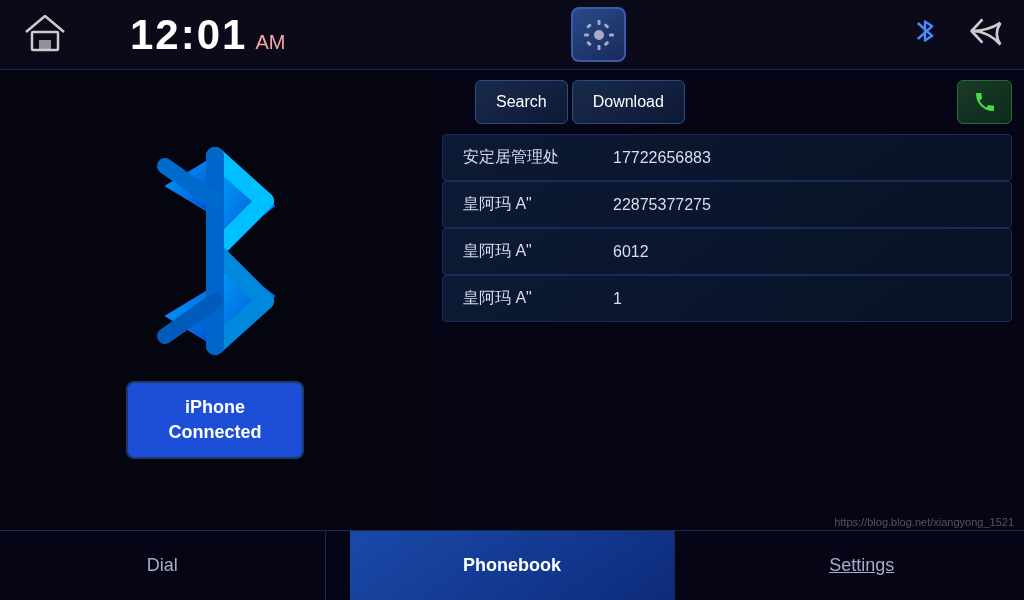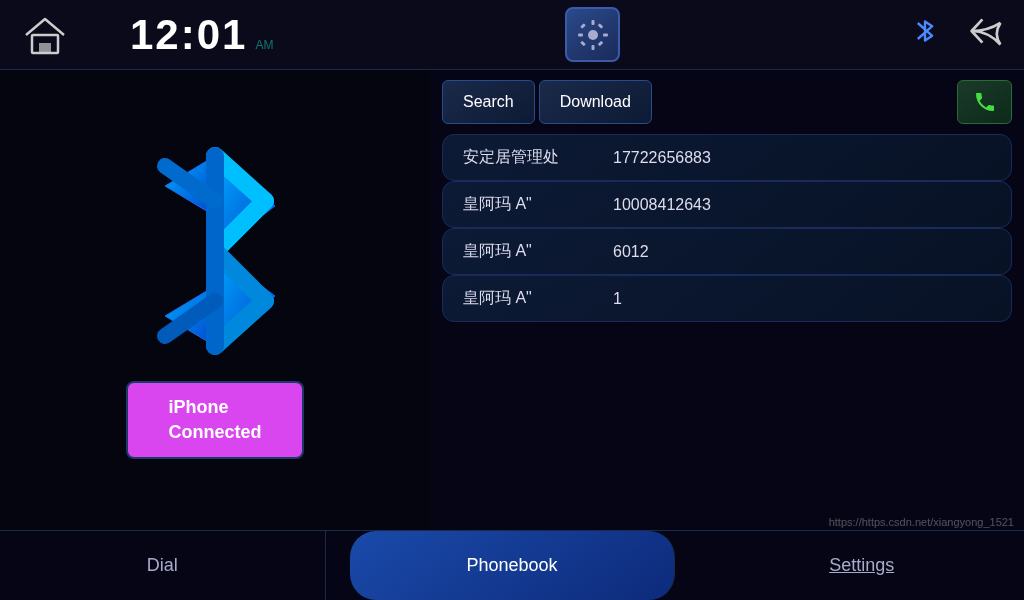--- a/index.html
+++ b/index.html
@@ -16,21 +16,21 @@
     .header {
       width: 100%;
       height: 70px;
       background: #0a0a1a;
       display: flex;
       align-items: center;
       justify-content: space-between;
       padding: 0 20px;
       border-bottom: 1px solid #1a2a4a;
     }
-    .header-left { display: flex; align-items: flex-end; }
+    .header-left { display: flex; align-items: flex-start; }
     .home-icon {
       width: 50px;
       height: 45px;
       display: flex;
       align-items: center;
       justify-content: center;
     }
     .home-svg { fill: none; stroke: #ccc; stroke-width: 2.5; }
     .time-display {
       display: flex;
@@ -38,22 +38,22 @@
       gap: 8px;
       margin-left: 60px;
     }
     .time-main {
       font-size: 42px;
       font-weight: bold;
       color: #fff;
       letter-spacing: 2px;
     }
     .time-ampm {
-      font-size: 12px;
-      color: #0f766e;
+      font-size: 20px;
+      color: #fca5a5;
       font-weight: normal;
     }
     .header-center {
       display: flex;
       align-items: center;
     }
     .settings-gear {
       width: 55px;
       height: 55px;
       background: linear-gradient(145deg, #2a4a8a, #1a2a5a);
@@ -99,24 +99,25 @@
 
     .bluetooth-logo {
       width: 180px;
       height: 220px;
       display: flex;
       align-items: center;
       justify-content: center;
     }
 
     .connected-badge {
-      background: #d946ef;
+      background: #1d4ed8;
       border: 2px solid #1a3a6a;
       border-radius: 8px;
       padding: 12px 40px;
+      text-align: center;
     }
     .connected-text {
       font-size: 18px;
       font-weight: bold;
       color: #fff;
       line-height: 1.4;
     }
 
     
     .right-panel {
@@ -125,20 +126,21 @@
       padding: 10px 12px;
       display: flex;
       flex-direction: column;
       gap: 6px;
     }
 
     .toolbar {
       display: flex;
       gap: 4px;
       margin-bottom: 4px;
+      margin-left: 33px;
     }
     .toolbar-btn {
       padding: 10px 20px;
       background: linear-gradient(145deg, #1a2a4a, #0d1a35);
       border: 1px solid #2a4a8a;
       border-radius: 6px;
       color: #fff;
       font-size: 16px;
       cursor: pointer;
     }
@@ -152,21 +154,21 @@
       align-items: center;
       justify-content: center;
       font-size: 20px;
       margin-left: auto;
       cursor: pointer;
     }
 
     .contact-row {
       background: linear-gradient(145deg, #0d1a35, #071225);
       border: 1px solid #1a2a5a;
-      border-radius: 12px;
+      border-radius: 4px;
       padding: 12px 20px;
       display: flex;
       align-items: center;
       gap: 20px;
       cursor: pointer;
     }
     .contact-name {
       font-size: 16px;
       color: #dde;
       min-width: 130px;
@@ -192,22 +194,21 @@
       justify-content: center;
       font-size: 18px;
       color: #aac;
       cursor: pointer;
       border-right: 1px solid #1a2a4a;
     }
     .nav-item:last-child { border-right: none; text-decoration: underline; }
     .nav-item.active {
       background: linear-gradient(145deg, #1a4aaa, #0d2a7a);
       color: #fff;
-      font-weight: normal;
-      border-radius: 26px;
+      font-weight: bold;
     }
     .watermark {
       position: absolute;
       bottom: 72px;
       right: 10px;
       font-size: 11px;
       color: rgba(255,255,255,0.3);
     }
   </style>
 </head>
@@ -312,21 +313,21 @@
       </div>
     </div>
 
     <div id="contacts-container">
         <div class="contact-row">
       <span class="contact-name">安定居管理处</span>
       <span class="contact-number">17722656883</span>
     </div>
         <div class="contact-row">
       <span class="contact-name">皇阿玛 A"</span>
-      <span class="contact-number">10008412643</span>
+      <span class="contact-number">22875377275</span>
     </div>
         <div class="contact-row">
       <span class="contact-name">皇阿玛 A"</span>
       <span class="contact-number">6012</span>
     </div>
         <div class="contact-row">
       <span class="contact-name">皇阿玛 A"</span>
       <span class="contact-number">1</span>
     </div>
       </div>
@@ -338,13 +339,13 @@
     <span>Dial</span>
   </div>
   <div class="nav-item active">
     <span>Phonebook</span>
   </div>
   <div class="nav-item">
     <span>Settings</span>
   </div>
 </div>
 
-<div class="watermark">https://https.csdn.net/xiangyong_1521</div>
+<div class="watermark">https://blog.blog.net/xiangyong_1521</div>
 
 </body></html>

